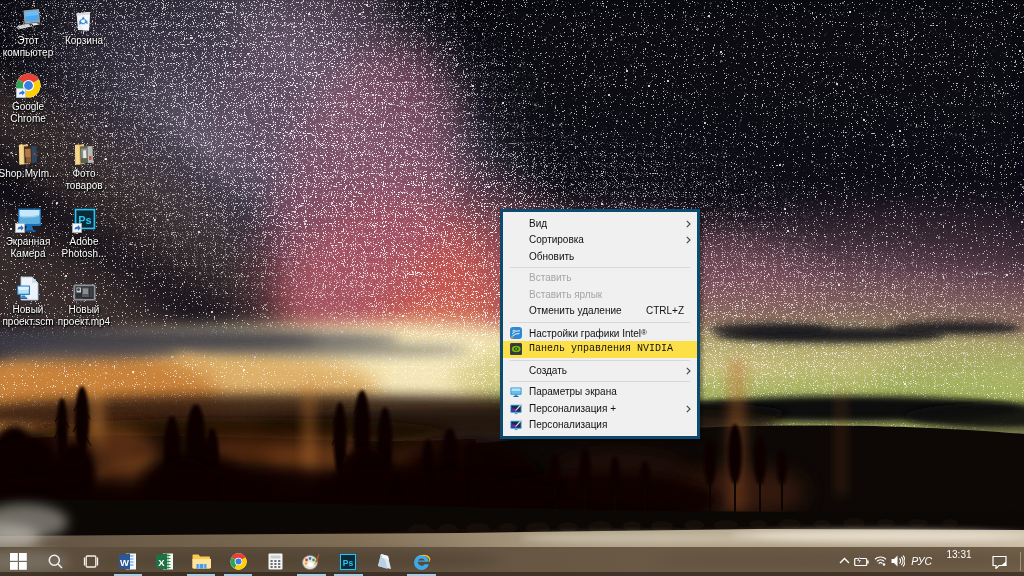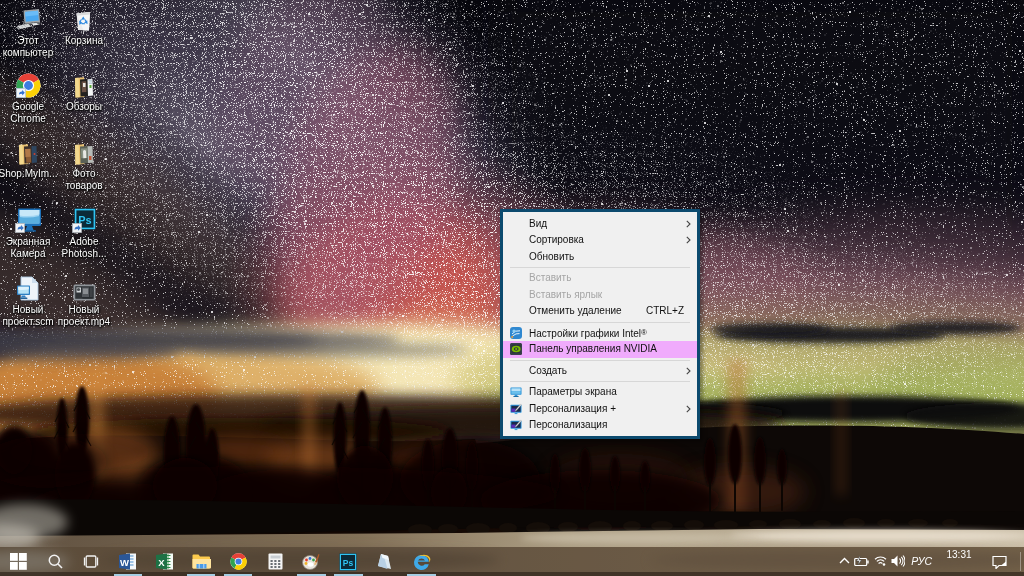--- a/index.html
+++ b/index.html
@@ -9,21 +9,21 @@
 
 .dic{position:absolute;width:76px;text-align:center;z-index:1;}
 .dic .ic{height:25px;display:flex;align-items:flex-end;justify-content:center;}
 .dic .lb{margin-top:3px;font-size:10px;line-height:11.5px;color:#fff;
   text-shadow:0 1px 2px rgba(0,0,0,.95),0 0 2px rgba(0,0,0,.9),1px 1px 2px rgba(0,0,0,.9);}
 
 #menu{position:absolute;left:500px;top:209px;width:194px;z-index:5;background:#f0f0f0;
   border:3px solid #0c4a6e;box-shadow:3px 3px 4px rgba(0,0,0,.35);padding:3.5px 0 2.5px 0;font-size:10px;color:#111;}
 .mi{position:relative;height:16.5px;line-height:16.5px;padding-left:26px;}
 .mi.dis{color:#a5a5a5;}
-.mi.hl{background:#f0abfc;}
+.mi.hl{background:#fde047;font-family:Liberation Mono, monospace;}
 .mi .micon{position:absolute;left:7px;top:2.25px;width:12px;height:12px;}
 .mi .arr{position:absolute;right:6px;top:4.25px;}
 .mi .accel{position:absolute;right:13px;}
 .msep{height:1px;background:#d7d7d7;margin:2px 7px;}
 
 #tb{position:absolute;left:0;top:547px;width:1024px;height:29px;background:rgba(30,21,15,.36);z-index:10;}
 .tbi{position:absolute;top:0;width:37px;height:29px;display:flex;align-items:center;justify-content:center;}
 .ul{position:absolute;top:26.5px;height:2px;background:#a5cde2;}
 #tray{position:absolute;right:0;top:0;height:29px;color:#fff;}
 .clock{position:absolute;right:29px;top:2px;width:72px;text-align:center;font-size:10px;line-height:11px;color:#fff;}
@@ -316,35 +316,20 @@
   <path d="M12.5 12.5 L2.1 6.5 A12 12 0 0 0 6.5 22.9 Z" fill="#30a352"></path>
   <path d="M12.5 12.5 L6.5 22.9 A12 12 0 0 0 22.9 6.5 Z" fill="#fbd006"></path>
   <circle cx="12.5" cy="12.5" r="5.6" fill="#fff"></circle>
   <circle cx="12.5" cy="12.5" r="4.4" fill="#3e7de0"></circle>
   <rect x="0.5" y="15.5" width="9" height="9" fill="#f2f6f9" stroke="#b5c8d8" stroke-width="0.8"></rect>
   <path d="M3 21.5 q0 -3 3.2 -3 l0 -1.6 l2.6 2.8 l-2.6 2.7 l0 -1.7 q-2.4 0 -3.2 0.8 Z" fill="#2f6fd0"></path>
  </svg>
       </div>
  <div class="lb">Google<br>Chrome</div>
 </div>
-<div class="dic" style="left:46px;top:73px;">
- <div class="ic">
-        <svg width="20" height="22" viewBox="0 0 20 22">
-  <path d="M1 2 L10 1.2 L10.5 21 L1.5 21.5 Z" fill="#e9c070"></path>
-  <path d="M6 3.5 L14 3 L14.5 20 L6.5 20.5 Z" fill="#23201f"></path>
-  <path d="M7.5 5.5 L12 5.2 L12.4 16 L7.9 16.3 Z" fill="#6a5146"></path>
-  <path d="M9 7 h2.5 v4 h-2.5 Z" fill="#e8e4e0"></path>
-  <path d="M13.5 3.2 L18.5 3 L19 19.6 L14 19.9 Z" fill="#f4f5f6"></path>
-  <path d="M14.5 4.5 l3.5 -0.2 M14.6 6 l3.5 -0.2 M14.7 7.5 l3.5 -0.2" stroke="#9db8cc" stroke-width="0.7"></path>
-  <path d="M15.5 9 h2 v3 h-2 Z" fill="#57a639"></path>
-  <path d="M1 2 L4.5 1.8 L5.5 21.3 L1.5 21.5 Z" fill="#f2d88e"></path>
- </svg>
-      </div>
- <div class="lb">Обзоры</div>
-</div>
 <div class="dic" style="left:-10px;top:140px;">
  <div class="ic">
         <svg width="20" height="22" viewBox="0 0 20 22">
   <path d="M1 2 L10 1.2 L10.5 21 L1.5 21.5 Z" fill="#e9c070"></path>
   <path d="M6 3.5 L14 3 L14.5 20 L6.5 20.5 Z" fill="#3b2e28"></path>
   <path d="M7 6 L12.5 5.7 L12.9 14 L7.4 14.3 Z" fill="#b07848"></path>
   <path d="M8 14 L12.9 13.8 L13.2 19.5 L8.4 19.8 Z" fill="#8a5a34"></path>
   <path d="M13.5 3.2 L18.5 3 L19 19.6 L14 19.9 Z" fill="#2e4660"></path>
   <circle cx="16.5" cy="11" r="1" fill="#d04030"></circle>
   <path d="M1 2 L4.5 1.8 L5.5 21.3 L1.5 21.5 Z" fill="#f2d88e"></path>

